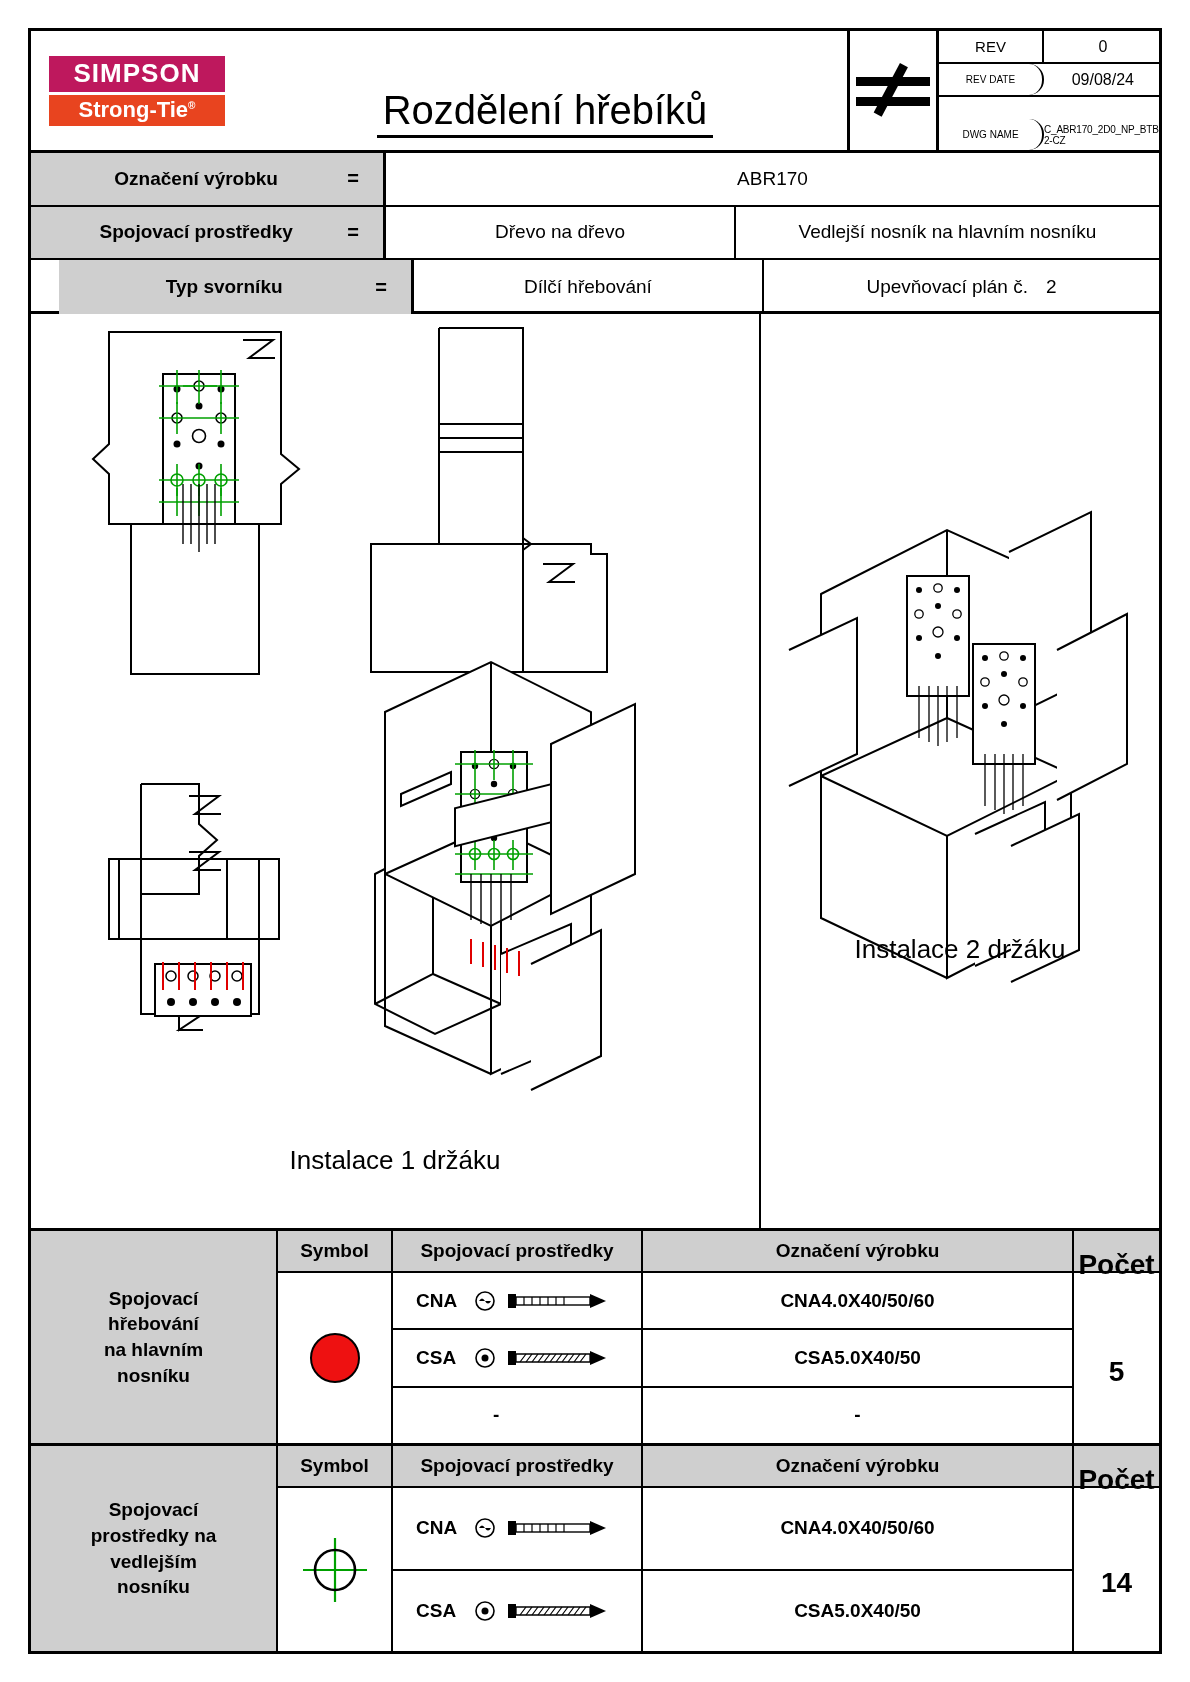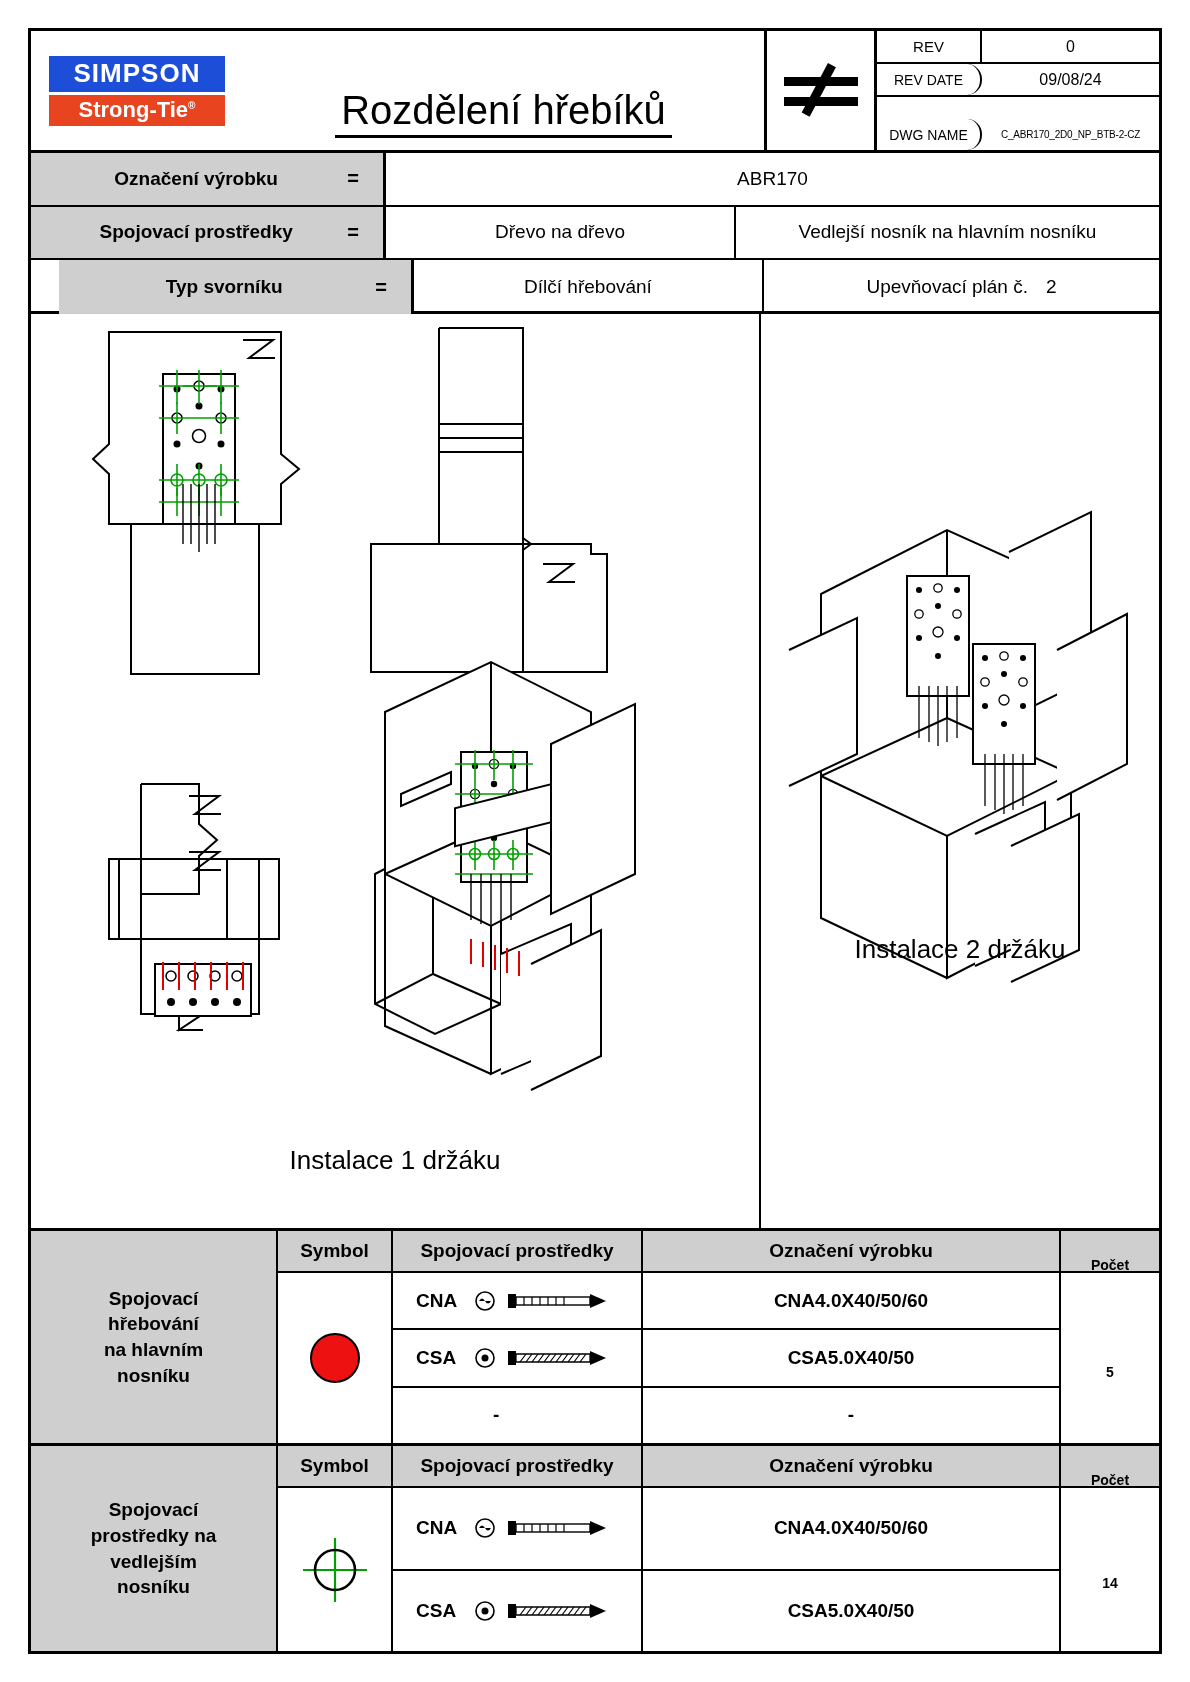--- a/index.html
+++ b/index.html
@@ -42,21 +42,21 @@
     width: 212px;
     box-sizing: border-box;
     border-right: 0px solid #000;
     display: flex;
     flex-direction: column;
     justify-content: center;
     align-items: center;
     padding: 6px 10px;
   }
   .logo-simpson {
-    background: #1d4ed8;
+    background: #be185d;
     color: #fff;
     font-weight: bold;
     font-size: 26px;
     letter-spacing: 1px;
     width: 176px;
     text-align: center;
     padding: 2px 0 3px 0;
     box-sizing: border-box;
   }
   .logo-strongtie {
@@ -82,25 +82,24 @@
     justify-content: center;
     padding-bottom: 12px;
   }
   .title-cell .t {
     font-size: 40px;
     border-bottom: 3px solid #000;
     padding: 0 6px 2px 6px;
     line-height: 1.15;
   }
   .rev-block {
-    width: 395px;
+    width: 312px;
     display: flex;
     box-sizing: border-box;
     border-left: 3px solid #000;
-    justify-content: center;
   }
   .rev-symbol {
     width: 110px;
     border-right: 3px solid #000;
     display: flex;
     align-items: center;
     justify-content: center;
     box-sizing: border-box;
   }
   .rev-rows {
@@ -117,21 +116,21 @@
   .rev-row:last-child { border-bottom: none; margin-top: 22px; }
   .rev-row .lbl {
     width: 105px;
     border-right: 2px solid #000;
     display: flex;
     align-items: center;
     justify-content: center;
     font-size: 15px;
     box-sizing: border-box;
   }
-  .rev-row .lbl.small { font-size: 14px; border-radius: 15px; }
+  .rev-row .lbl.small { font-size: 10px; border-radius: 15px; }
   .rev-row .val {
     flex: 1;
     display: flex;
     align-items: center;
     justify-content: center;
     font-size: 16px;
     box-sizing: border-box;
   }
   .rev-row .val.small { font-size: 10px; letter-spacing: -0.2px;}
   
@@ -269,27 +268,27 @@
     flex-direction: column;
   }
   .col-prod {
     flex: 1;
     box-sizing: border-box;
     border-right: 2px solid #000;
     display: flex;
     flex-direction: column;
   }
   .col-count {
-    width: 98px;
+    width: 85px;
     box-sizing: border-box;
     display: flex;
     align-items: center;
     justify-content: center;
     font-weight: bold;
-    font-size: 14px;
+    font-size: 28px;
     margin-top: 27px;
   }
   .ft-head .col-symbol,
   .ft-head .col-fast,
   .ft-head .col-prod,
   .ft-head .col-count {
     align-items: center;
     justify-content: center;
     display: flex;
     flex-direction: row;

